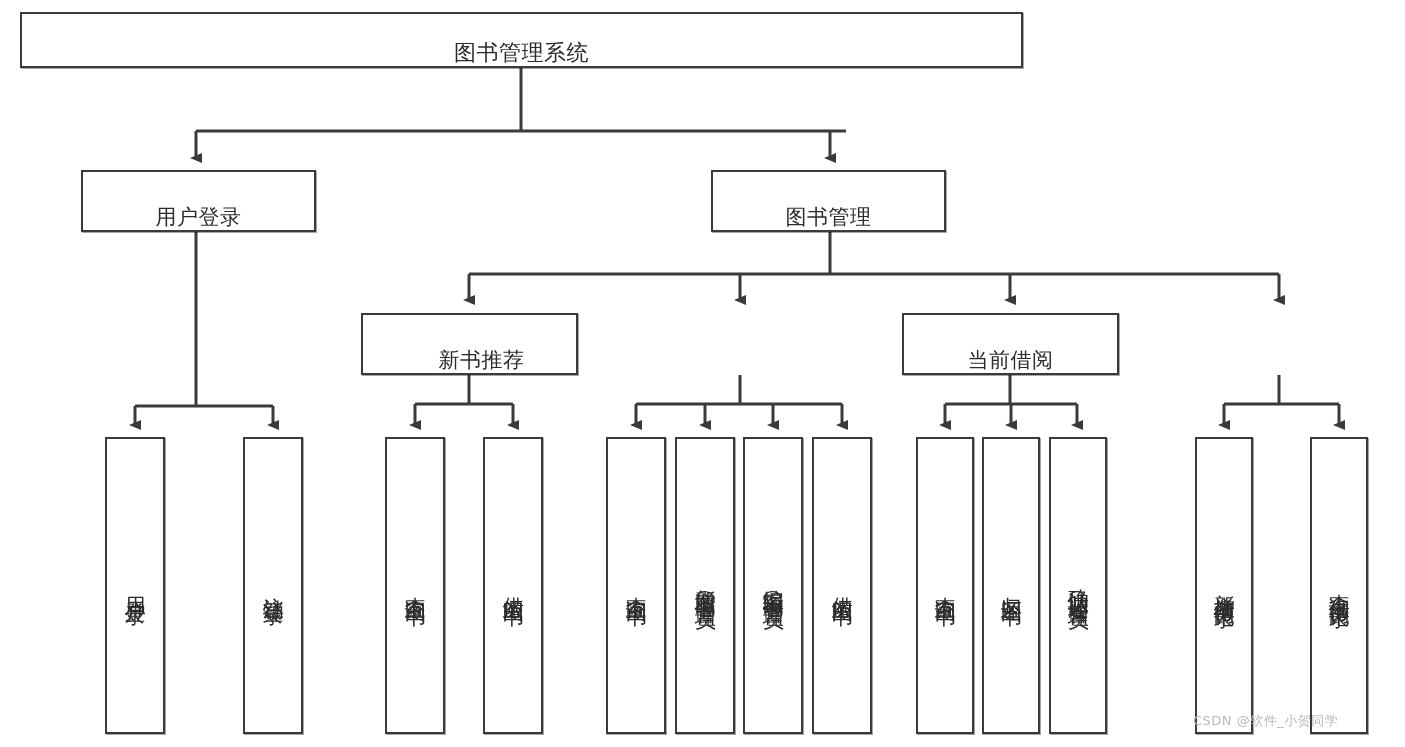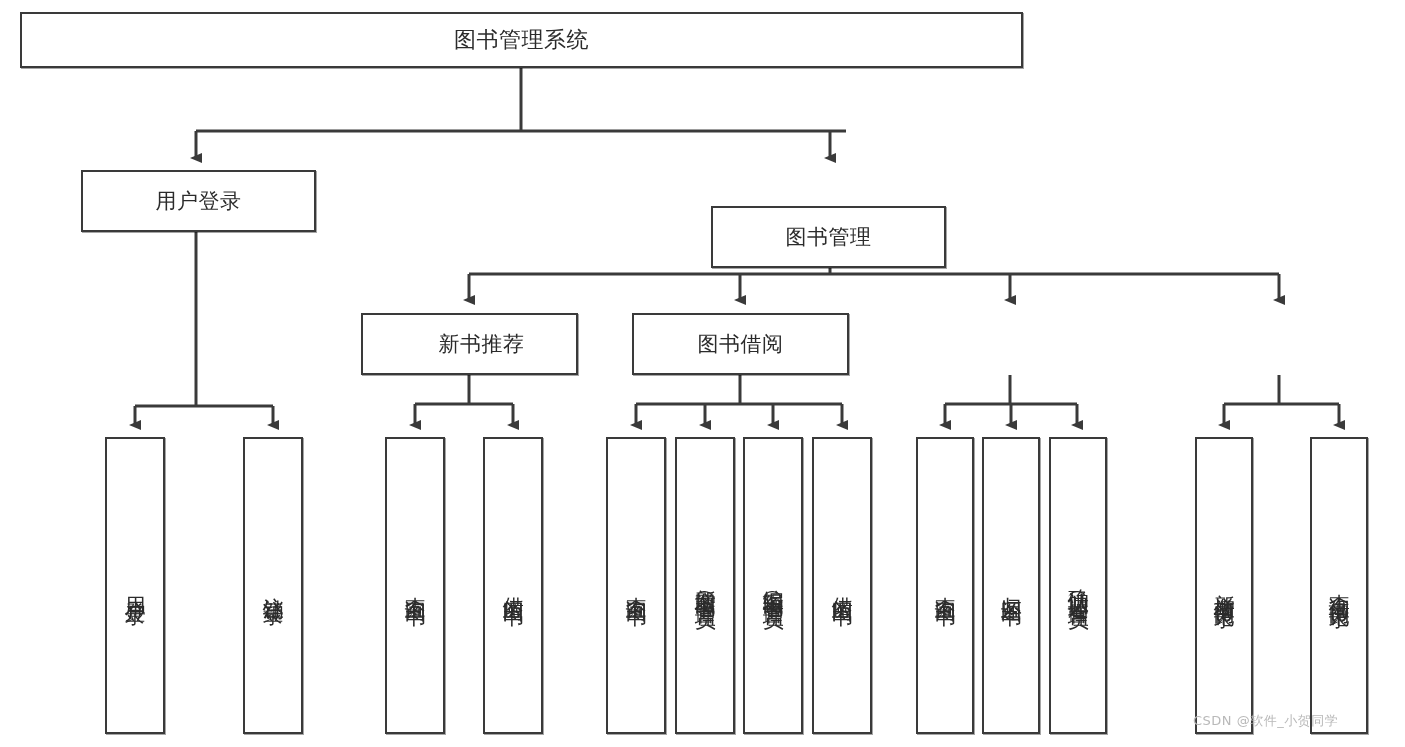--- a/index.html
+++ b/index.html
@@ -26,21 +26,21 @@
     height: 747px;
     pointer-events: none;
   }
   .node {
     position: absolute;
     box-sizing: border-box;
     background: #ffffff;
     border: 2px solid #3a3a3a;
     box-shadow: 1px 1px 0 rgba(0,0,0,0.35);
     display: flex;
-    align-items: center;
+    align-items: flex-end;
     justify-content: center;
     color: #2b2b2b;
   }
   .node .node-label {
     display: block;
     text-align: center;
     line-height: 1.18;
     letter-spacing: 0.5px;
     white-space: nowrap;
   }
@@ -127,29 +127,29 @@
     </g>
   </svg>
 
   <div class="node root horizontal" style="left:20px; top:12px; width:1003px; height:56px;">
     <span class="node-label">图书管理系统</span>
   </div>
 
   <div class="node horizontal" style="left:81px; top:170px; width:235px; height:62px;">
     <span class="node-label">用户登录</span>
   </div>
-  <div class="node horizontal" style="left:711px; top:170px; width:235px; height:62px;margin-top:36px;">
+  <div class="node horizontal" style="left:711px; top:170px; width:235px; height:62px;">
     <span class="node-label">图书管理</span>
   </div>
 
   <div class="node horizontal" style="left:361px; top:313px; width:217px; height:62px;padding-left:24px;">
     <span class="node-label">新书推荐</span>
   </div>
-  <div class="node horizontal" style="left:632px; top:313px; width:217px; height:62px;">
-    <span class="node-label">图书借阅</span>
+  <div class="node horizontal" style="left:902px; top:313px; width:217px; height:62px;">
+    <span class="node-label">当前借阅</span>
   </div>
 
   <div class="node vertical" style="left:105px; top:437px; width:60px; height:297px;">
     <span class="node-label">用户登录</span>
   </div>
   <div class="node vertical" style="left:243px; top:437px; width:60px; height:297px;">
     <span class="node-label">注销登录</span>
   </div>
 
   <div class="node vertical" style="left:385px; top:437px; width:60px; height:297px;">

